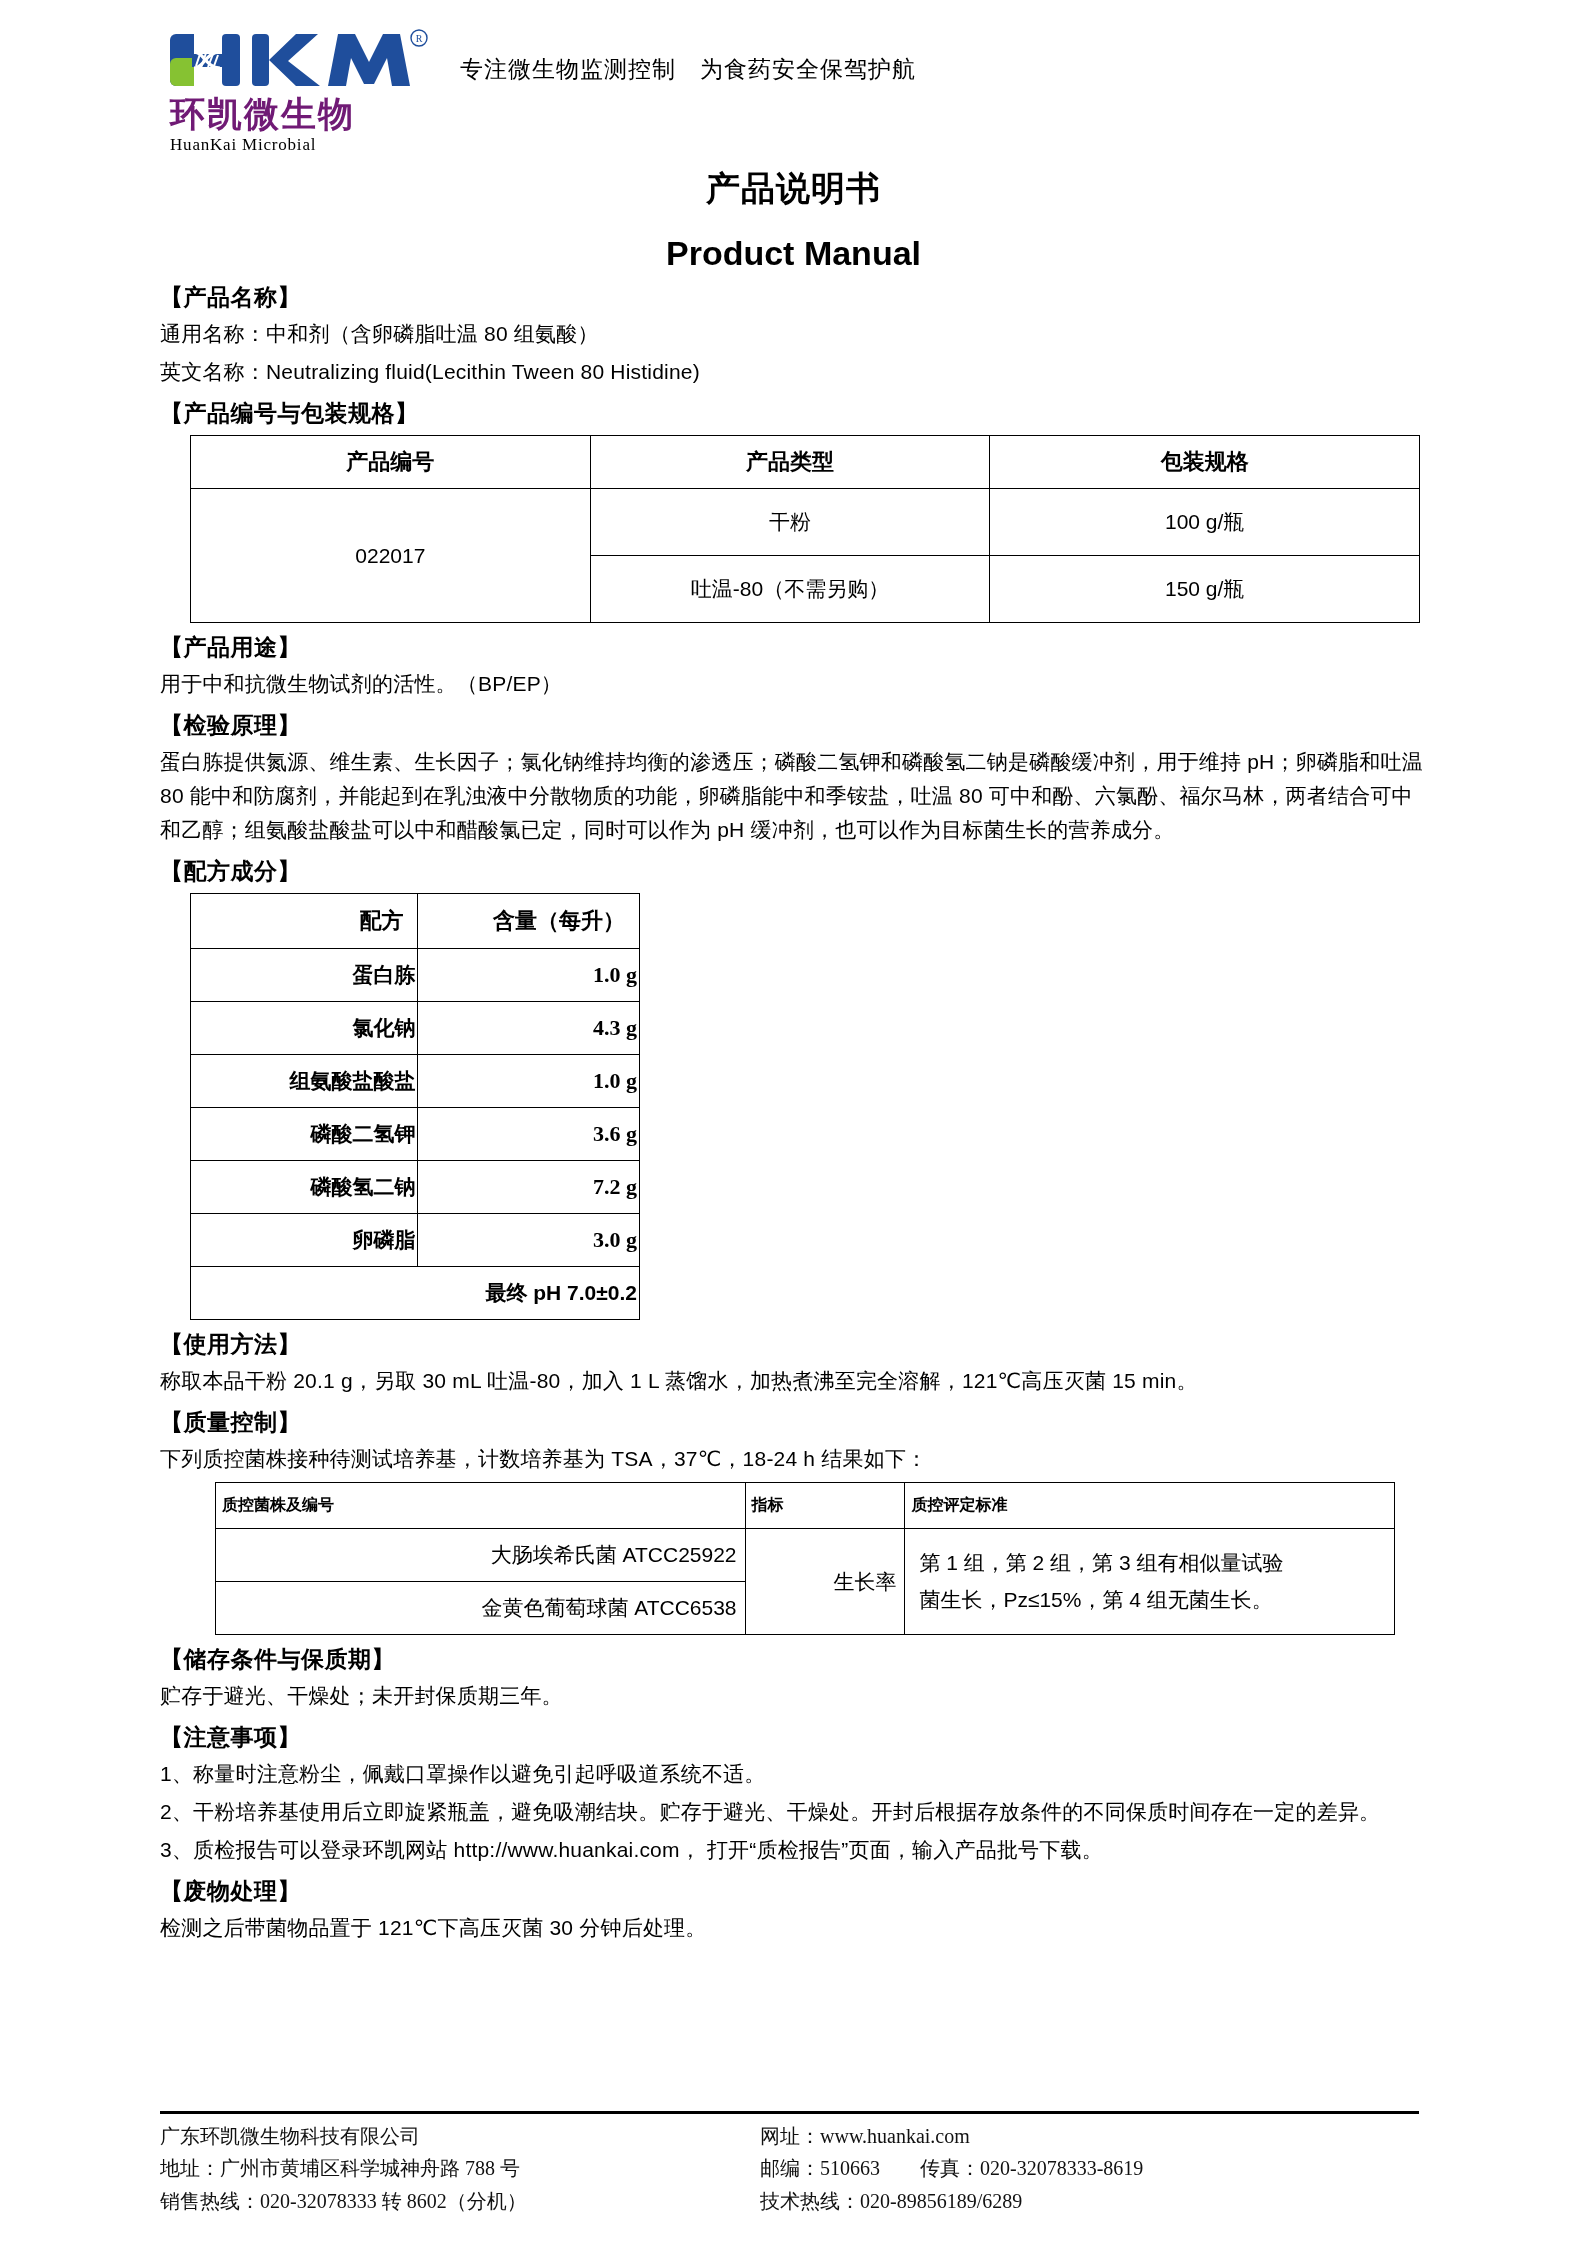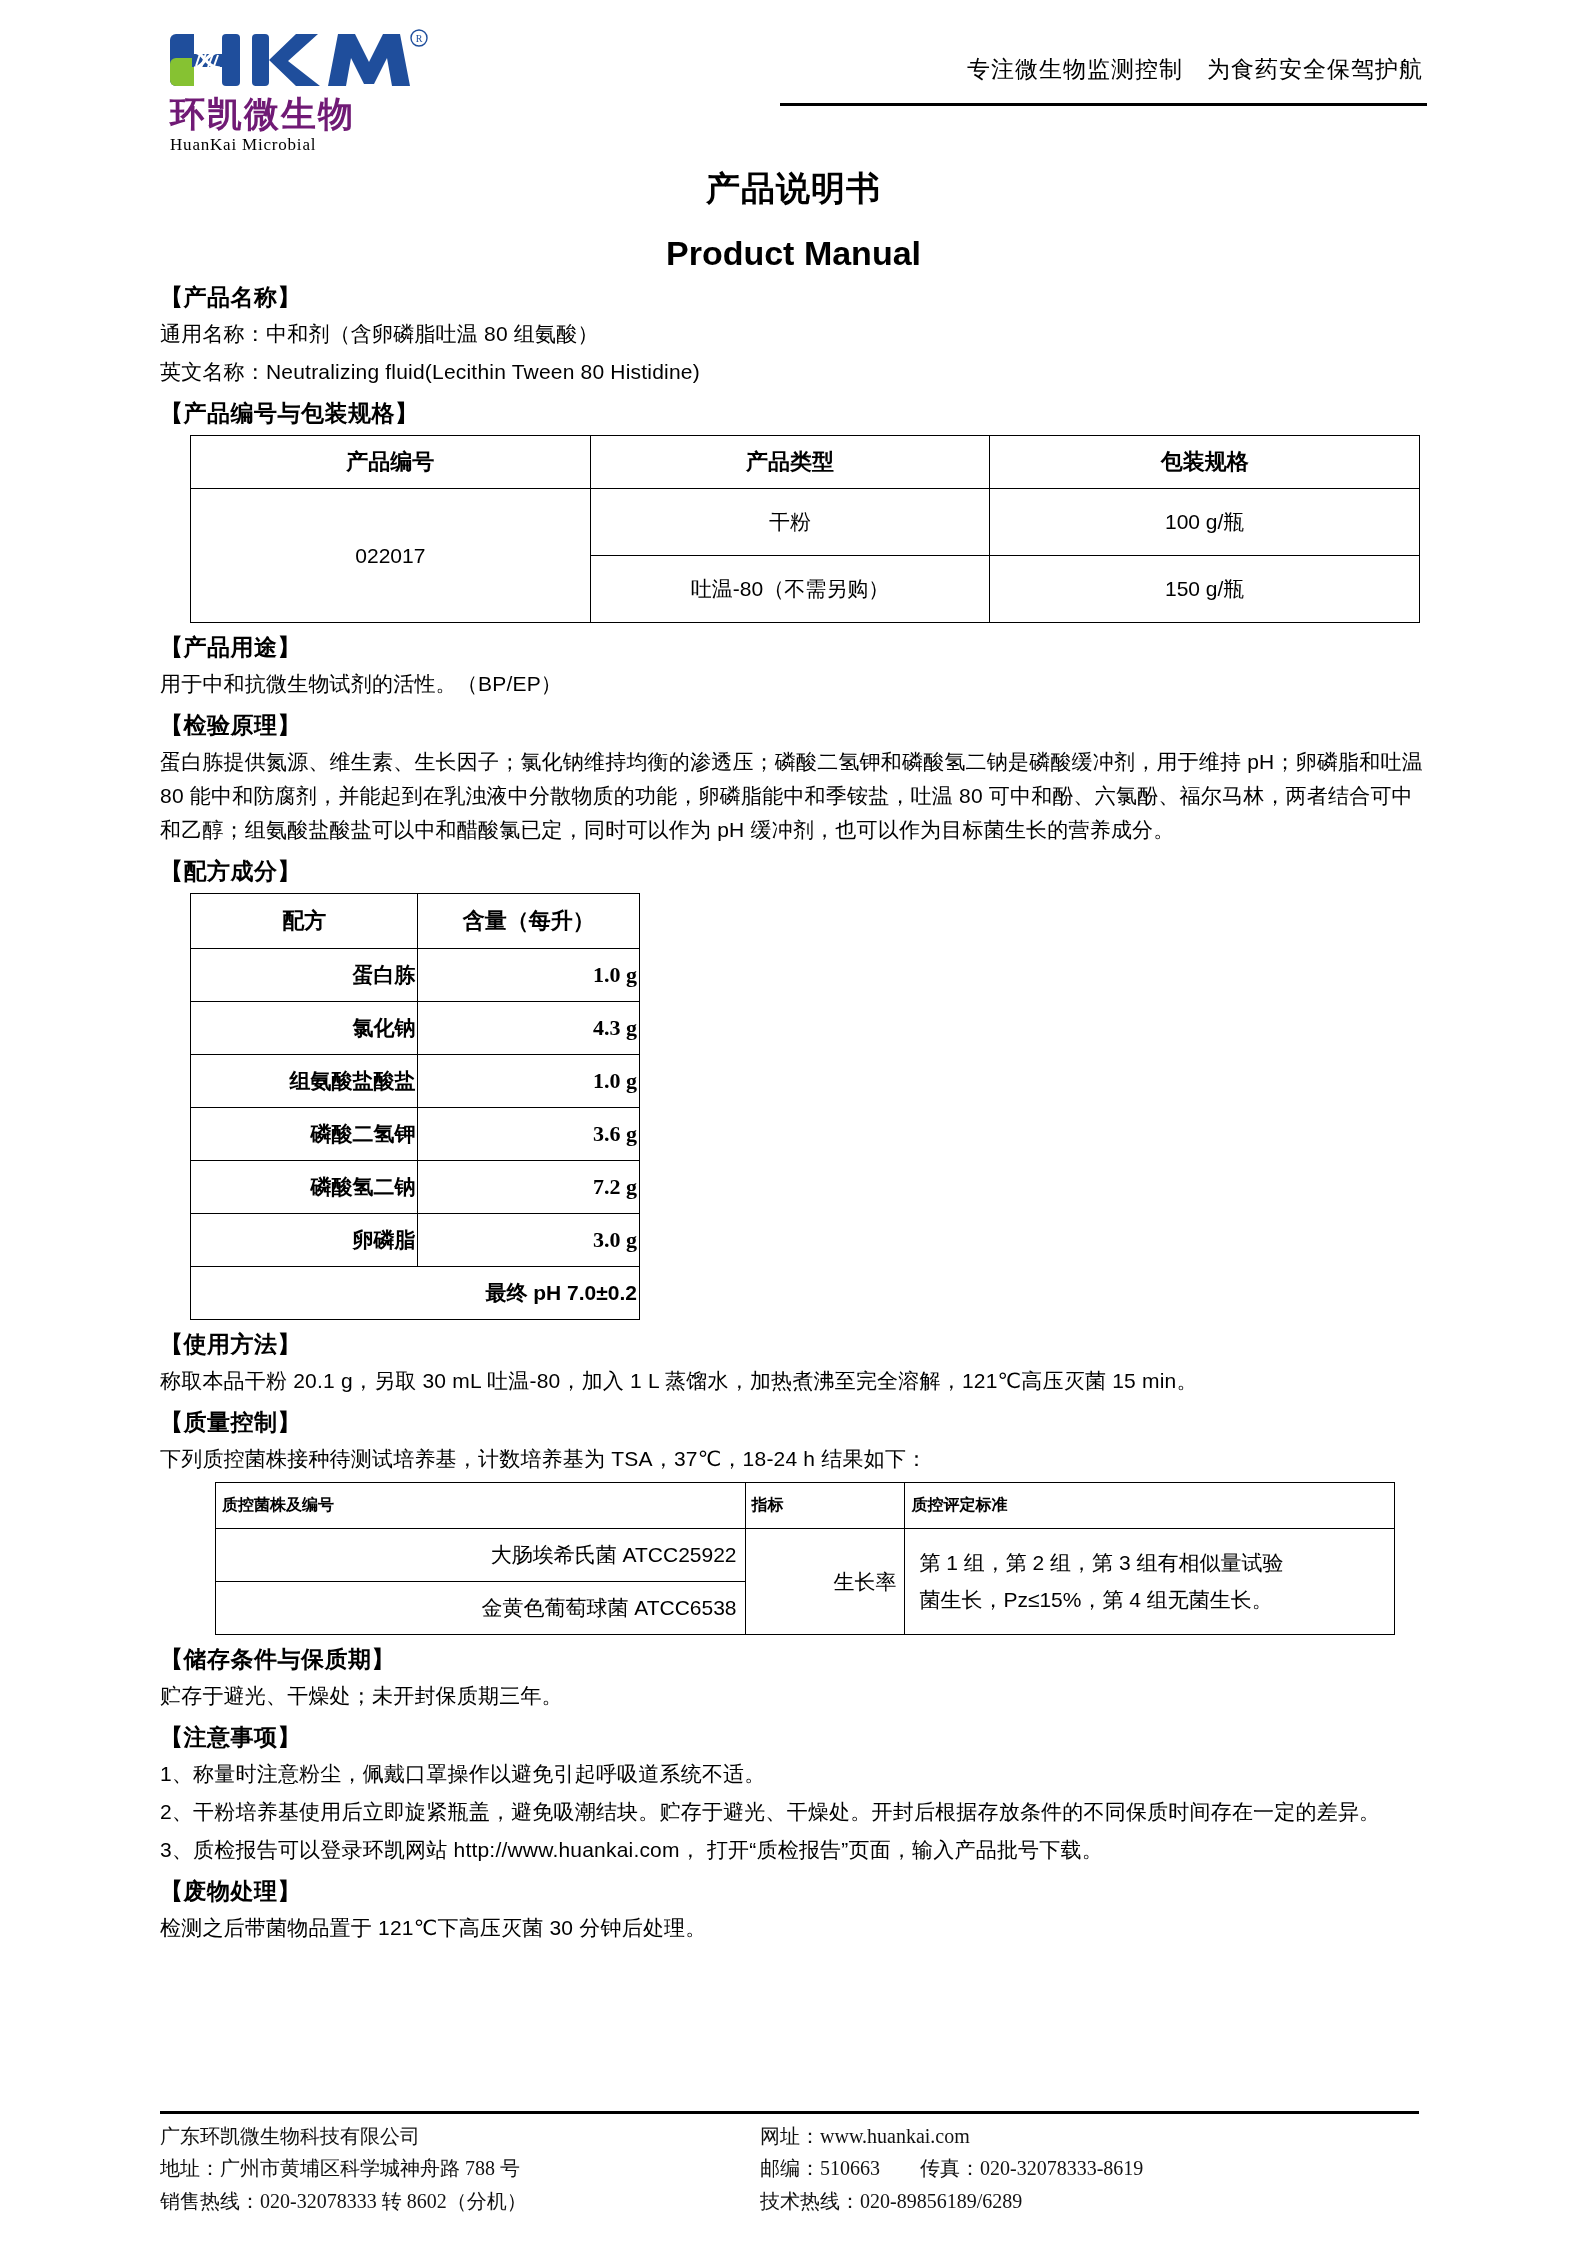--- a/index.html
+++ b/index.html
@@ -53,21 +53,21 @@
   .logo-en {
     font-family: "Liberation Serif", "DejaVu Serif", serif;
     font-size: 17px;
     color: #000000;
     letter-spacing: 0.8px;
     margin-top: 2px;
   }
   .header-right {
     flex: 1;
     display: flex;
-    flex-direction: column;
+    flex-direction: row;
     justify-content: space-between;
     padding-top: 26px;
   }
   .tagline {
     font-size: 23px;
     letter-spacing: 1px;
     text-align: right;
     padding-right: 4px;
     white-space: pre;
     font-family: "Liberation Sans", "DejaVu Sans", sans-serif;
@@ -134,21 +134,21 @@
   .tbl-spec .c1 { width: 400px; }
   .tbl-spec .c2 { width: 400px; }
   .tbl-spec .c3 { width: 430px; }
 
   .tbl-formula {
     width: 450px;
     margin-left: 30px;
   }
   .tbl-formula th {
     font-weight: bold;
-    text-align: center;
+    text-align: right;
     font-size: 22px;
     padding: 12px 14px;
   }
   .tbl-formula td {
     text-align: right;
     padding: 12px 2px;
     font-weight: bold;
   }
   .tbl-formula .fc1 { width: 228px; }
   .tbl-formula .fc2 { width: 222px; }

